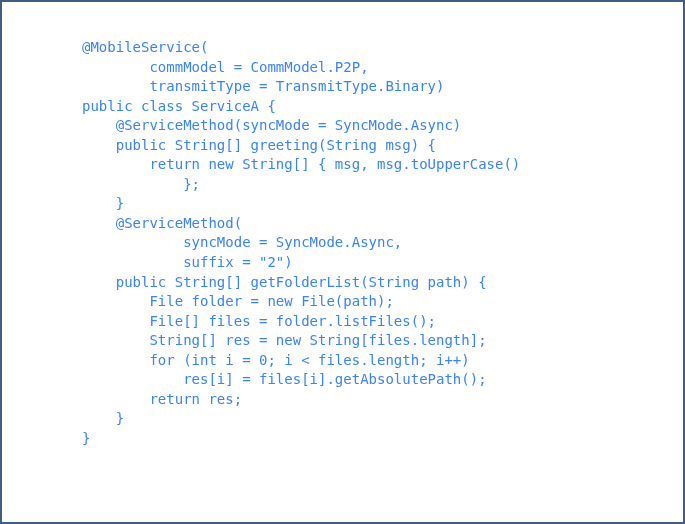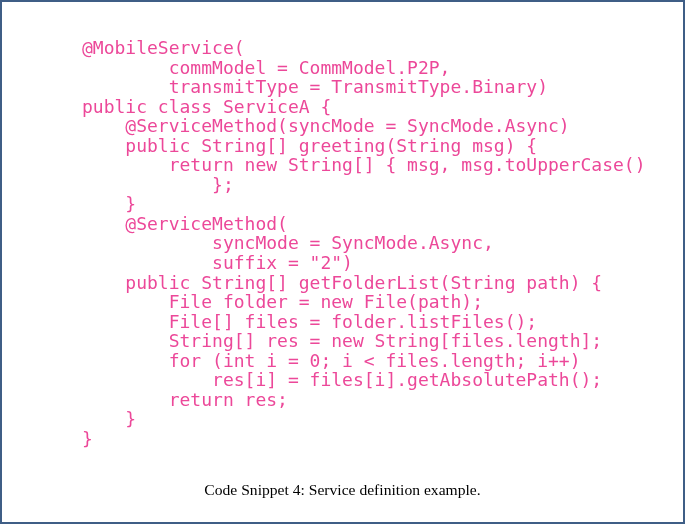--- a/index.html
+++ b/index.html
@@ -28,23 +28,23 @@
     width: 681px;
     height: 520px;
   }
   #code-listing {
     position: absolute;
     left: 80px;
     top: 36px;
     margin: 0;
     padding: 0;
     font-family: "DejaVu Sans Mono", "Liberation Mono", monospace;
-    font-size: 18px;
+    font-size: 14px;
     line-height: 19.55px;
-    color: #ec4899;
+    color: #3b82f6;
     white-space: pre;
     letter-spacing: 0px;
     font-weight: 400;
   }
   #code-listing .code-line {
     display: block;
     white-space: pre;
     min-height: 19.55px;
   }
   #figure-caption {
@@ -61,16 +61,15 @@
   }
 </style>
 </head>
 <body>
 
 <div id="page-frame">
   <div id="figure-block">
 
     <pre id="code-listing"><span class="code-line">@MobileService(</span><span class="code-line">        commModel = CommModel.P2P,</span><span class="code-line">        transmitType = TransmitType.Binary)</span><span class="code-line">public class ServiceA {</span><span class="code-line">    @ServiceMethod(syncMode = SyncMode.Async)</span><span class="code-line">    public String[] greeting(String msg) {</span><span class="code-line">        return new String[] { msg, msg.toUpperCase()</span><span class="code-line">            };</span><span class="code-line">    }</span><span class="code-line">    @ServiceMethod(</span><span class="code-line">            syncMode = SyncMode.Async,</span><span class="code-line">            suffix = "2")</span><span class="code-line">    public String[] getFolderList(String path) {</span><span class="code-line">        File folder = new File(path);</span><span class="code-line">        File[] files = folder.listFiles();</span><span class="code-line">        String[] res = new String[files.length];</span><span class="code-line">        for (int i = 0; i &lt; files.length; i++)</span><span class="code-line">            res[i] = files[i].getAbsolutePath();</span><span class="code-line">        return res;</span><span class="code-line">    }</span><span class="code-line">}</span></pre>
 
-    <div id="figure-caption">Code Snippet 4: Service definition example.</div>
 
   </div>
 </div>
 
 </body></html>

